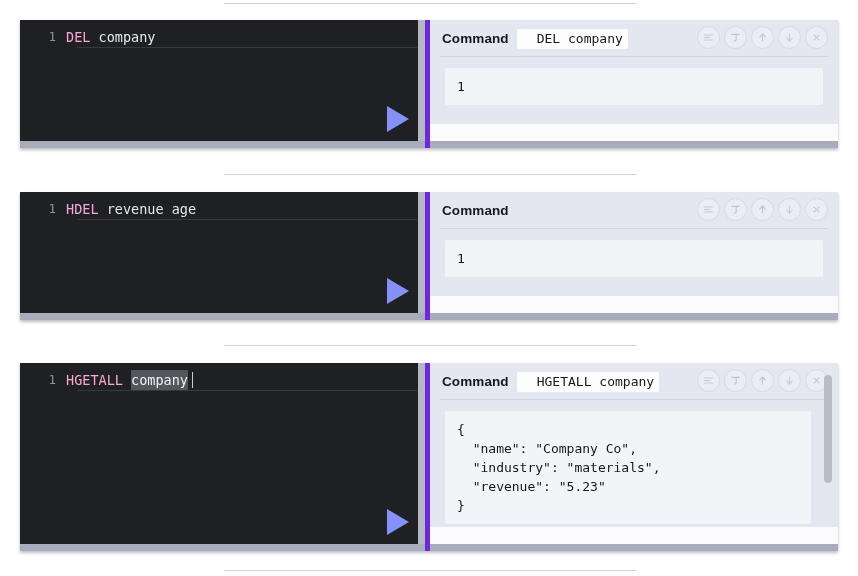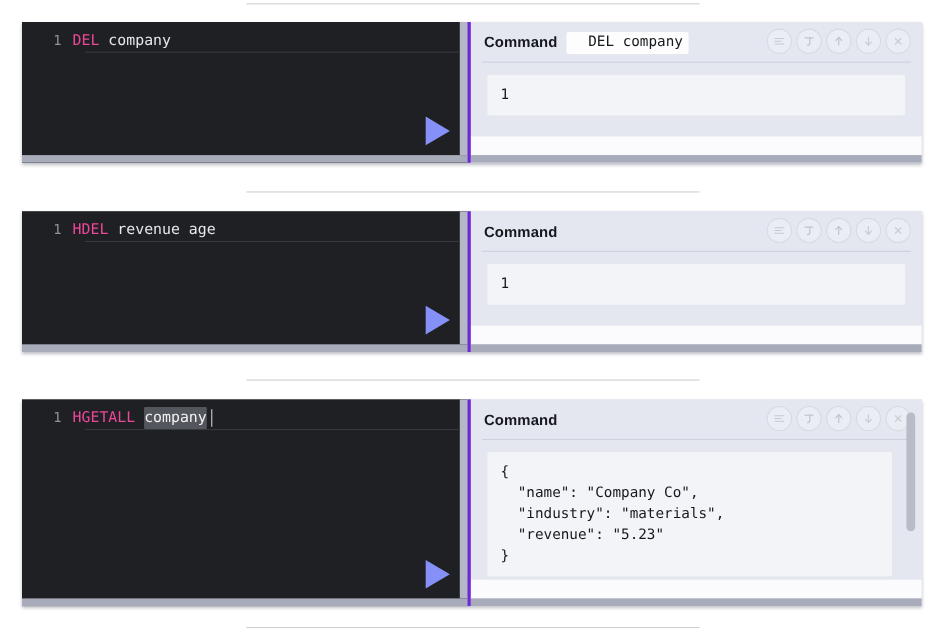--- a/index.html
+++ b/index.html
@@ -71,21 +71,21 @@
   }
   .gutter {
     width: 46px;
     text-align: right;
     color: #8e9299;
     padding-right: 10px;
     box-sizing: border-box;
     font-size: 12.5px;
     user-select: none;
   }
-  .tok-cmd { color: #ec4899; text-align: center; }
+  .tok-cmd { color: #f9a8d4; text-align: center; }
   .tok-arg { color: #e6e7ea; }
   .tok-sel {
     color: #f0f1f3;
     background: #53565c;
     border-radius: 1px;
   }
   .caret {
     display: inline-block;
     width: 1px;
     height: 16px;
@@ -122,21 +122,21 @@
     top: 0; right: 0; bottom: 7px;
     width: 7px;
     background: #b4b8c4;
   }
 
   
   .output {
     position: relative;
     flex: 1 1 auto;
     background: #e4e7ef;
-    border-left: 3px solid #6d28d9;
+    border-left: 5px solid #6d28d9;
     overflow: hidden;
   }
   .out-head {
     position: relative;
     height: 37px;
     display: flex;
     align-items: center;
     padding-left: 12px;
     box-sizing: border-box;
   }
@@ -392,20 +392,21 @@
         <div class="active-underline"></div>
         <div class="run-btn"></div>
       </div>
       <div class="editor-vscroll"></div>
       <div class="editor-bottombar"></div>
     </div>
 
     <div class="output">
       <div class="out-head">
         <span class="cmd-label">Command</span>
+        <span class="cmd-chip">HGETALL company</span>
         <div class="icon-row">
           <div class="ibtn">
               <svg width="11" height="11" viewBox="0 0 11 11">
                 <g stroke="#c4c9d4" stroke-width="1" stroke-linecap="round">
                   <line x1="1.5" y1="3" x2="9.5" y2="3"></line>
                   <line x1="1.5" y1="5.5" x2="7" y2="5.5"></line>
                   <line x1="1.5" y1="8" x2="9.5" y2="8"></line>
                 </g>
               </svg>
             </div>

